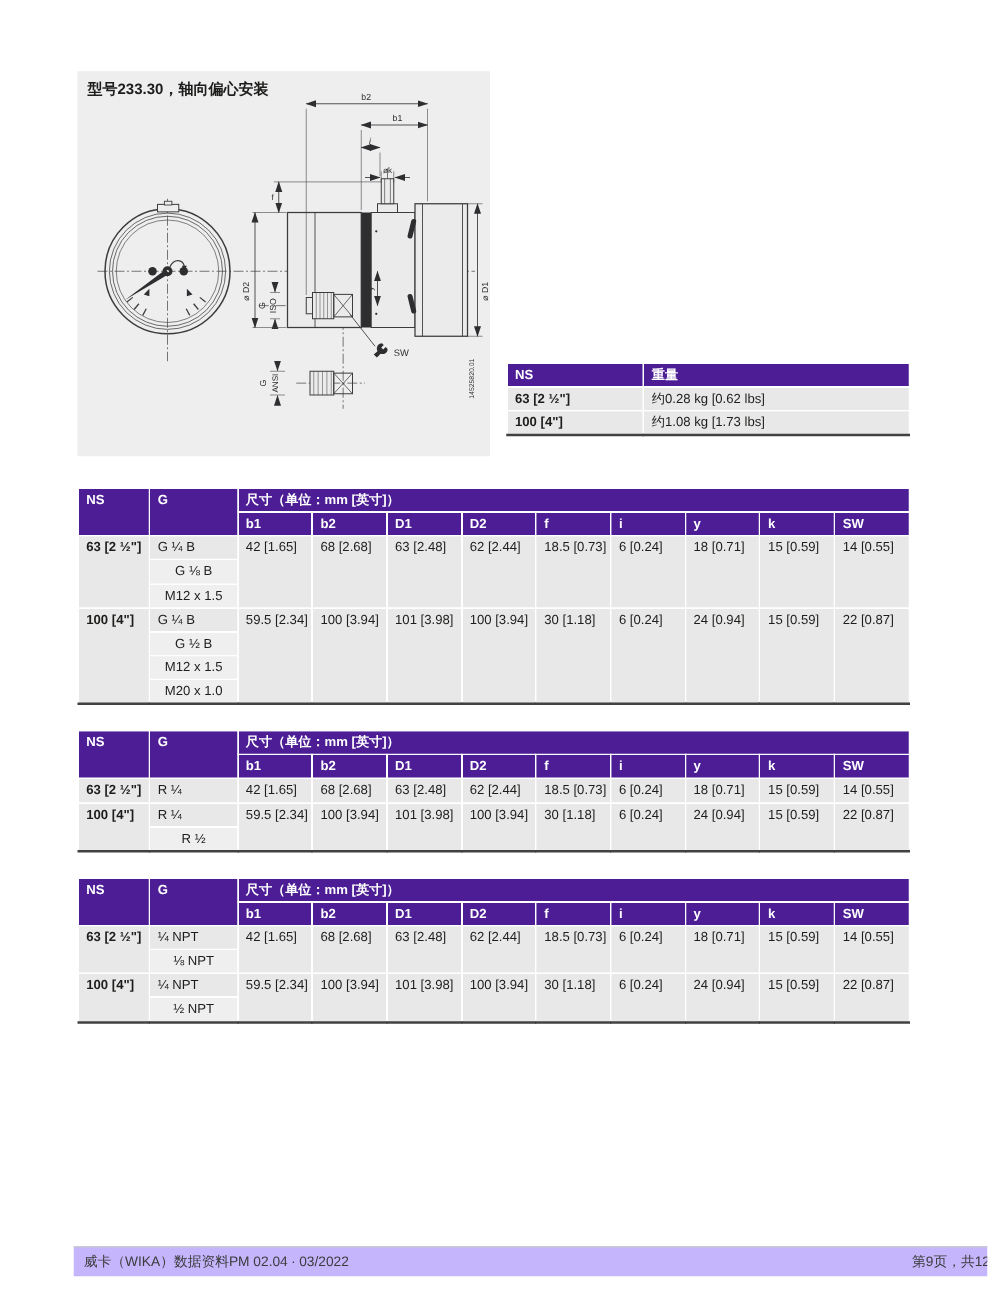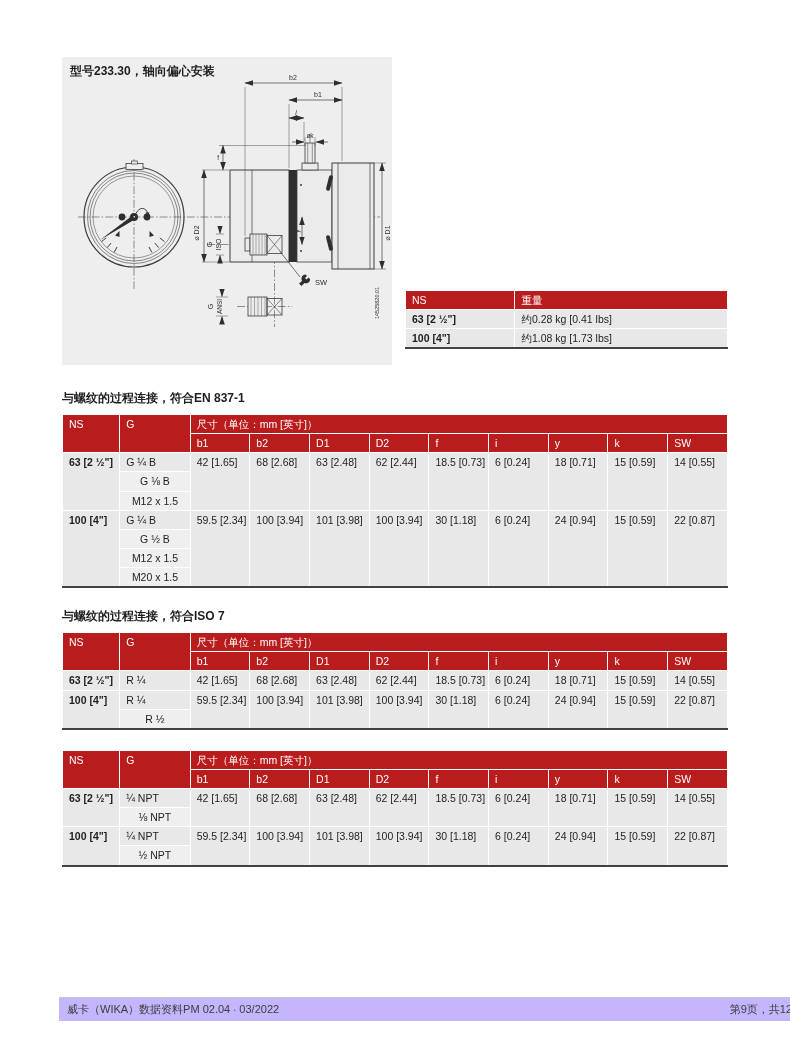--- a/index.html
+++ b/index.html
@@ -10,21 +10,21 @@
   .drawing-panel{position:absolute;left:62px;top:57px;width:330px;height:308px;background:#eeeeef;}
   .drawing-title{position:absolute;left:8px;top:6px;font-size:12px;font-weight:bold;color:#1d1d1b;}
   .drawing-panel svg{position:absolute;left:0;top:0;}
   svg text{font-family:"Liberation Sans",sans-serif;fill:#2e2e30;}
 
   
   .data-table{border-collapse:collapse;width:100%;table-layout:fixed;font-size:10.5px;
               border-bottom:2px solid #414042;}
   .data-table th,.data-table td{border:1px solid #ffffff;padding:3px 6px 2px;text-align:left;
               vertical-align:top;line-height:1.25;overflow:hidden;white-space:nowrap;}
-  .data-table thead th{background:#b91c1c;color:#ffffff;font-weight:normal;}
+  .data-table thead th{background:#4c1d95;color:#ffffff;font-weight:bold;}
   .data-table tbody td{background:#e8e8e9;color:#1d1d1b;}
   .data-table td.ns{font-weight:bold;}
   .data-table td.g-sub{background:#efeff0;text-align:center;}
 
   .weight-wrap{position:absolute;left:405px;top:290px;width:323px;}
 
   .tables{position:absolute;left:62px;top:390px;width:666px;}
   .dim-section{margin-bottom:20px;}
   .table-title{font-size:12px;font-weight:bold;margin:0 0 7px 0;color:#1d1d1b;}
 
@@ -179,33 +179,32 @@
         </colgroup>
       <thead>
         <tr>
           <th>NS</th>
           <th>重量</th>
         </tr>
       </thead>
       <tbody>
         <tr>
           <td class="ns">63 [2 ½"]</td>
-          <td>约0.28 kg [0.41 lbs]</td>
+          <td>约0.28 kg [0.62 lbs]</td>
         </tr>
         <tr>
           <td class="ns">100 [4"]</td>
           <td>约1.08 kg [1.73 lbs]</td>
         </tr>
       </tbody>
     </table>
   </div>
 
   <div class="tables">
       <section class="dim-section">
-        <h2 class="table-title">与螺纹的过程连接，符合EN 837-1</h2>
         <table class="data-table dim-table">
           <colgroup>
             <col style="width:8.6%">
             <col style="width:10.6%">
             <col style="width:8.977%">
             <col style="width:8.977%">
             <col style="width:8.977%">
             <col style="width:8.977%">
             <col style="width:8.977%">
             <col style="width:8.977%">
@@ -264,27 +263,26 @@
               <td rowspan="4">15 [0.59]</td>
               <td rowspan="4">22 [0.87]</td>
             </tr>
             <tr>
               <td class="g g-sub">G ½ B</td>
             </tr>
             <tr>
               <td class="g g-sub">M12 x 1.5</td>
             </tr>
             <tr>
-              <td class="g g-sub">M20 x 1.5</td>
+              <td class="g g-sub">M20 x 1.0</td>
             </tr>
           </tbody>
         </table>
       </section>
       <section class="dim-section">
-        <h2 class="table-title">与螺纹的过程连接，符合ISO 7</h2>
         <table class="data-table dim-table">
           <colgroup>
             <col style="width:8.6%">
             <col style="width:10.6%">
             <col style="width:8.977%">
             <col style="width:8.977%">
             <col style="width:8.977%">
             <col style="width:8.977%">
             <col style="width:8.977%">
             <col style="width:8.977%">

